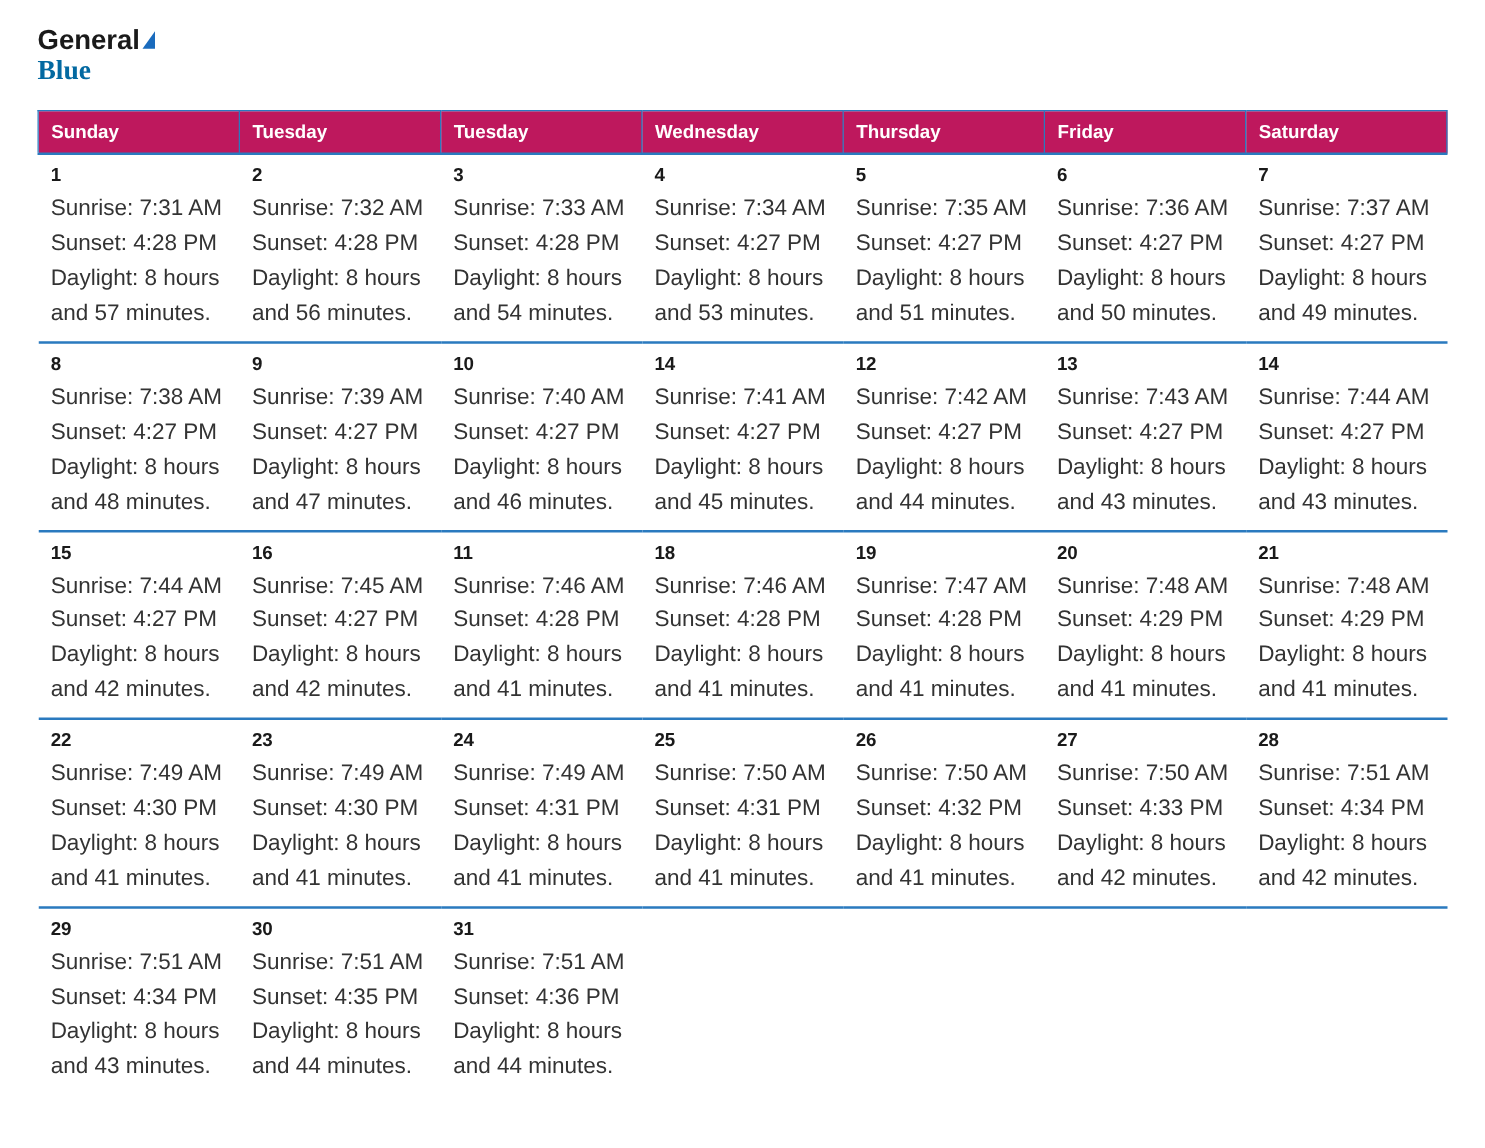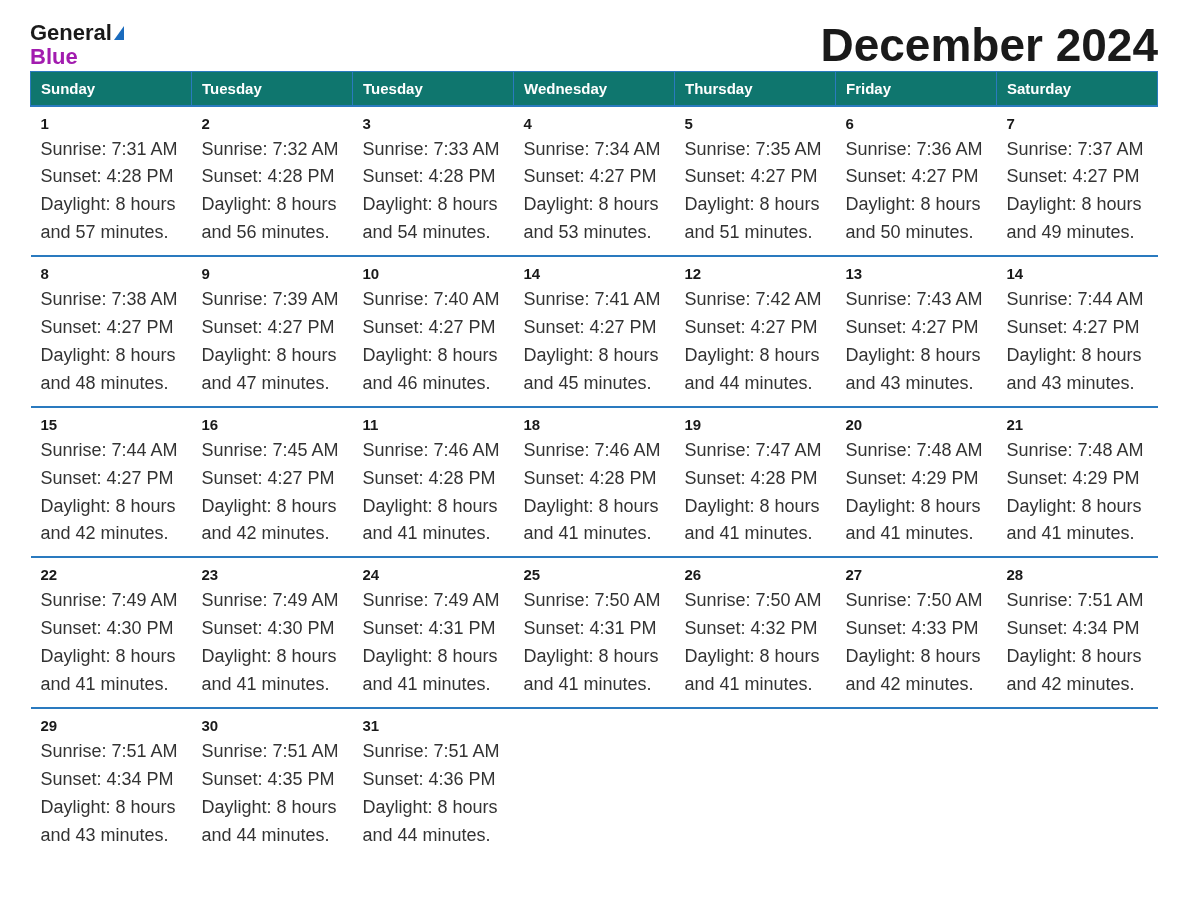--- a/index.html
+++ b/index.html
@@ -6,31 +6,32 @@
     body {
       font-family: Arial, sans-serif;
       background: #ffffff;
       padding: 20px 30px;
       width: 1188px;
       min-height: 918px;
     }
     .header {
       display: flex;
       justify-content: space-between;
-      align-items: center;
+      align-items: flex-start;
+      margin-bottom: 20px;
     }
     .logo {
       display: flex;
       flex-direction: column;
       font-size: 22px;
       font-weight: bold;
       color: #1a1a1a;
       line-height: 1.1;
     }
-    .logo-blue { color: #a21caf; }
+    .logo-blue { color: #0369a1; font-family: Liberation Serif, serif; }
     .logo-triangle {
       display: inline-block;
       width: 0;
       height: 0;
       border-left: 10px solid transparent;
       border-bottom: 14px solid #1a6bbd;
       margin-left: 2px;
       vertical-align: middle;
     }
     .logo-line1 {
@@ -49,21 +50,21 @@
     .location {
       font-size: 20px;
       color: #444;
       margin-top: 4px;
     }
     table {
       width: 100%;
       border-collapse: collapse;
     }
     thead tr {
-      background-color: #0f766e;
+      background-color: #be185d;
       border-radius: 14px;
     }
     thead th {
       color: white;
       font-size: 15px;
       font-weight: bold;
       padding: 8px 10px;
       text-align: left;
       border: 1px solid #2a7abf;
     }
@@ -98,21 +99,20 @@
   <div class="logo">
     <div class="logo-line1">
       <span>General</span>
       <span class="logo-triangle"></span>
     </div>
     <div>
       <span class="logo-blue">Blue</span>
     </div>
   </div>
   <div class="title-area">
-    <div class="month-title">December 2024</div>
   </div>
 </div>
 
 <table>
   <thead>
     <tr>
       <th>Sunday</th>
       <th>Tuesday</th>
       <th>Tuesday</th>
       <th>Wednesday</th>

